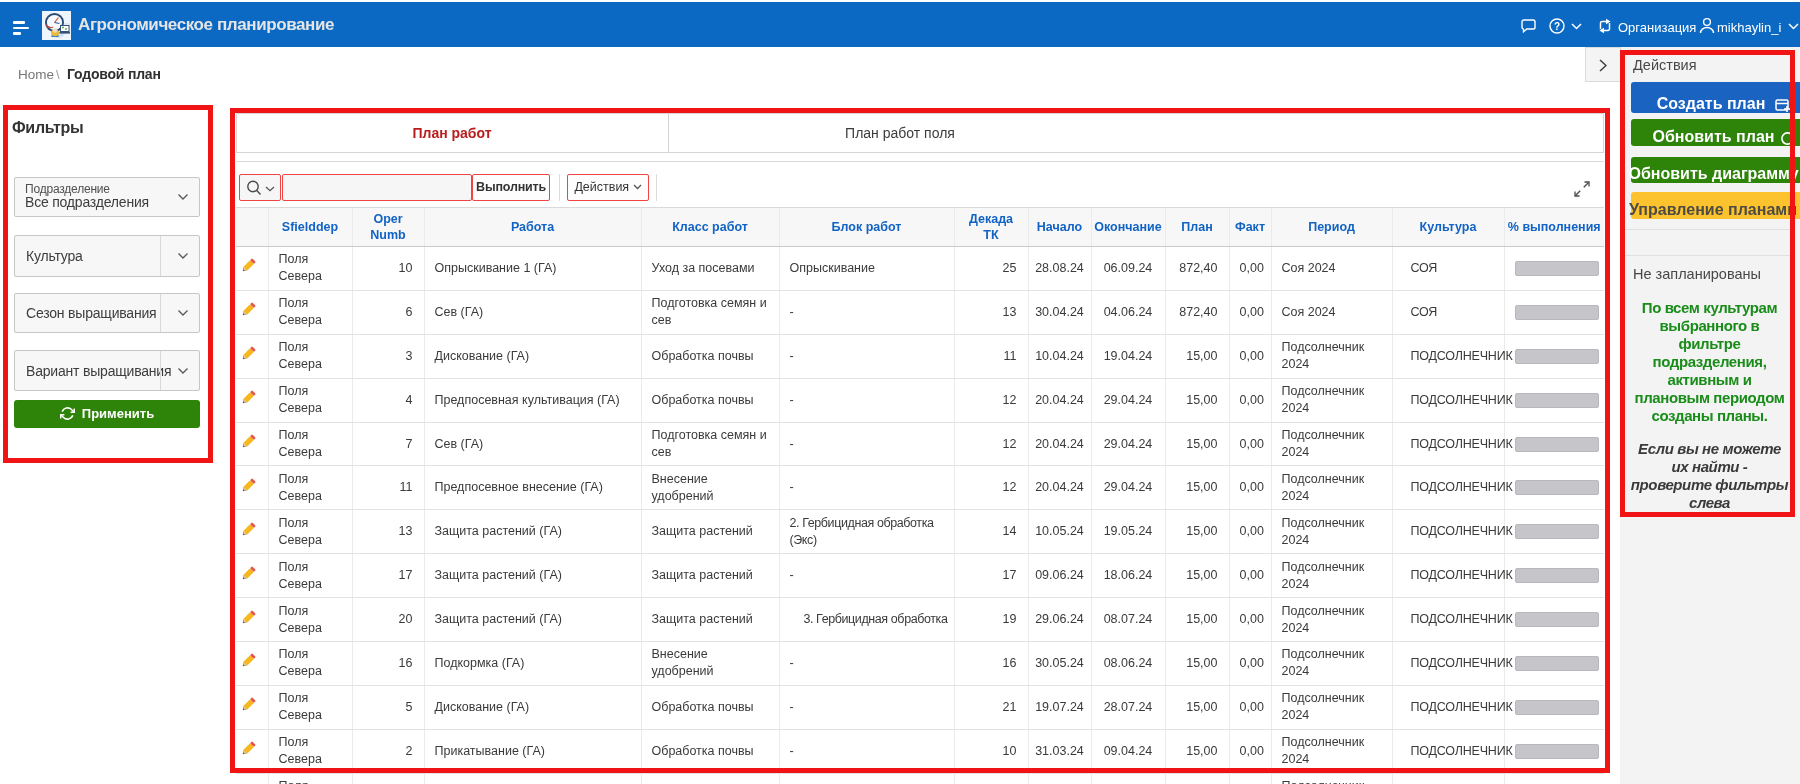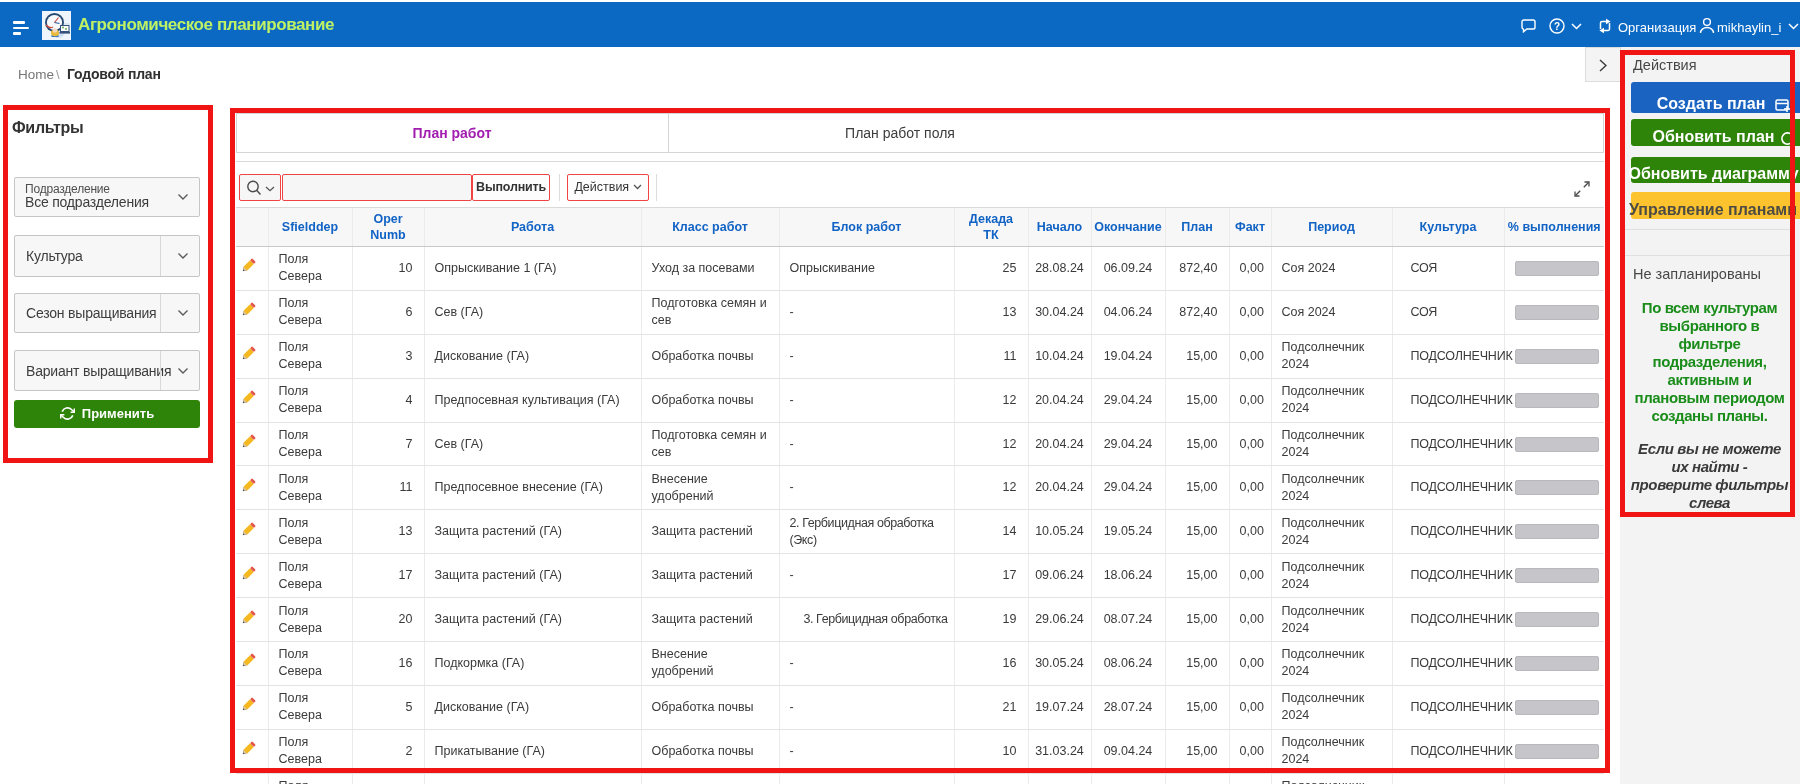--- a/index.html
+++ b/index.html
@@ -1,20 +1,20 @@
 <!DOCTYPE html>
 <html lang="ru"><head>
 <meta charset="utf-8">
 <style>
   * { margin:0; padding:0; box-sizing:border-box; }
   html,body { width:1800px; height:784px; background:#fff; font-family:"Liberation Sans", sans-serif; overflow:hidden; }
   .abs { position:absolute; }
   
   #hdr { position:absolute; left:0; top:2px; width:1800px; height:45px; background:#0b69c4; }
-  #hdr .title { position:absolute; left:78px; top:13px; color:#bef264; font-size:17px; font-weight:bold; letter-spacing:-0.4px; }
+  #hdr .title { position:absolute; left:78px; top:13px; color:#e5e5e5; font-size:17px; font-weight:bold; letter-spacing:-0.4px; }
   .hline { position:absolute; background:#fff; height:2.5px; border-radius:1px; }
   #logo { position:absolute; left:42px; top:9px; width:29px; height:29px; background:#f3f8fd; }
   .hdr-item { position:absolute; color:#fff; font-size:13px; top:18px; white-space:nowrap; }
   
   #bc-home { position:absolute; left:18px; top:67px; font-size:13.5px; color:#767676; }
   #bc-sep  { position:absolute; left:56px; top:67px; font-size:13px; color:#9a9a9a; }
   #bc-cur  { position:absolute; left:67px; top:66px; font-size:14px; letter-spacing:-0.2px; font-weight:bold; color:#303030; }
   
   #rpanel { position:absolute; left:1620px; top:47px; width:180px; height:737px; background:#f3f3f3; }
   #collapse-btn { position:absolute; left:1585px; top:47px; width:36px; height:35px; background:#f4f4f4; border:1px solid #dcdcdc; text-align:center; }
@@ -181,21 +181,21 @@
       <path d="M1.5 1.5 L6 6 L10.5 1.5" fill="none" stroke="#5a5a5a" stroke-width="1.4"></path>
     </svg>
 </div>
 <div id="apply-btn"><svg style="vertical-align:-3px; margin-right:7px;" width="15" height="15" viewBox="0 0 24 24" fill="none" stroke="#fff" stroke-width="2.6">
       <polyline points="23 4 23 10 17 10"></polyline>
       <polyline points="1 20 1 14 7 14"></polyline>
       <path d="M3.51 9a9 9 0 0 1 14.85-3.36L23 10M1 14l4.64 4.36A9 9 0 0 0 20.49 15"></path>
     </svg>Применить</div>
 
 <div id="tabs">
-  <div class="tab" style="left:0; width:430px; color:#a21caf; font-weight:bold;">План работ</div>
+  <div class="tab" style="left:0; width:430px; color:#b91c1c; font-weight:bold;">План работ</div>
   <div class="tab" style="left:431px; width:463px; border-left:1px solid #d5d5d5;">План работ поля</div>
 </div>
 
 <div id="report">
   <div class="sbtn" style="left:3px; width:42px;">
     <svg style="position:absolute; left:7px; top:5px;" width="17" height="17" viewBox="0 0 17 17">
         <circle cx="6" cy="6.5" r="5.2" fill="none" stroke="#4a4a4a" stroke-width="1.4"></circle>
         <line x1="9.8" y1="10.5" x2="13.5" y2="14.5" stroke="#4a4a4a" stroke-width="1.4"></line>
       </svg>
     <svg style="position:absolute; left:25px; top:11px;" width="10" height="6" viewBox="0 0 10 6">

